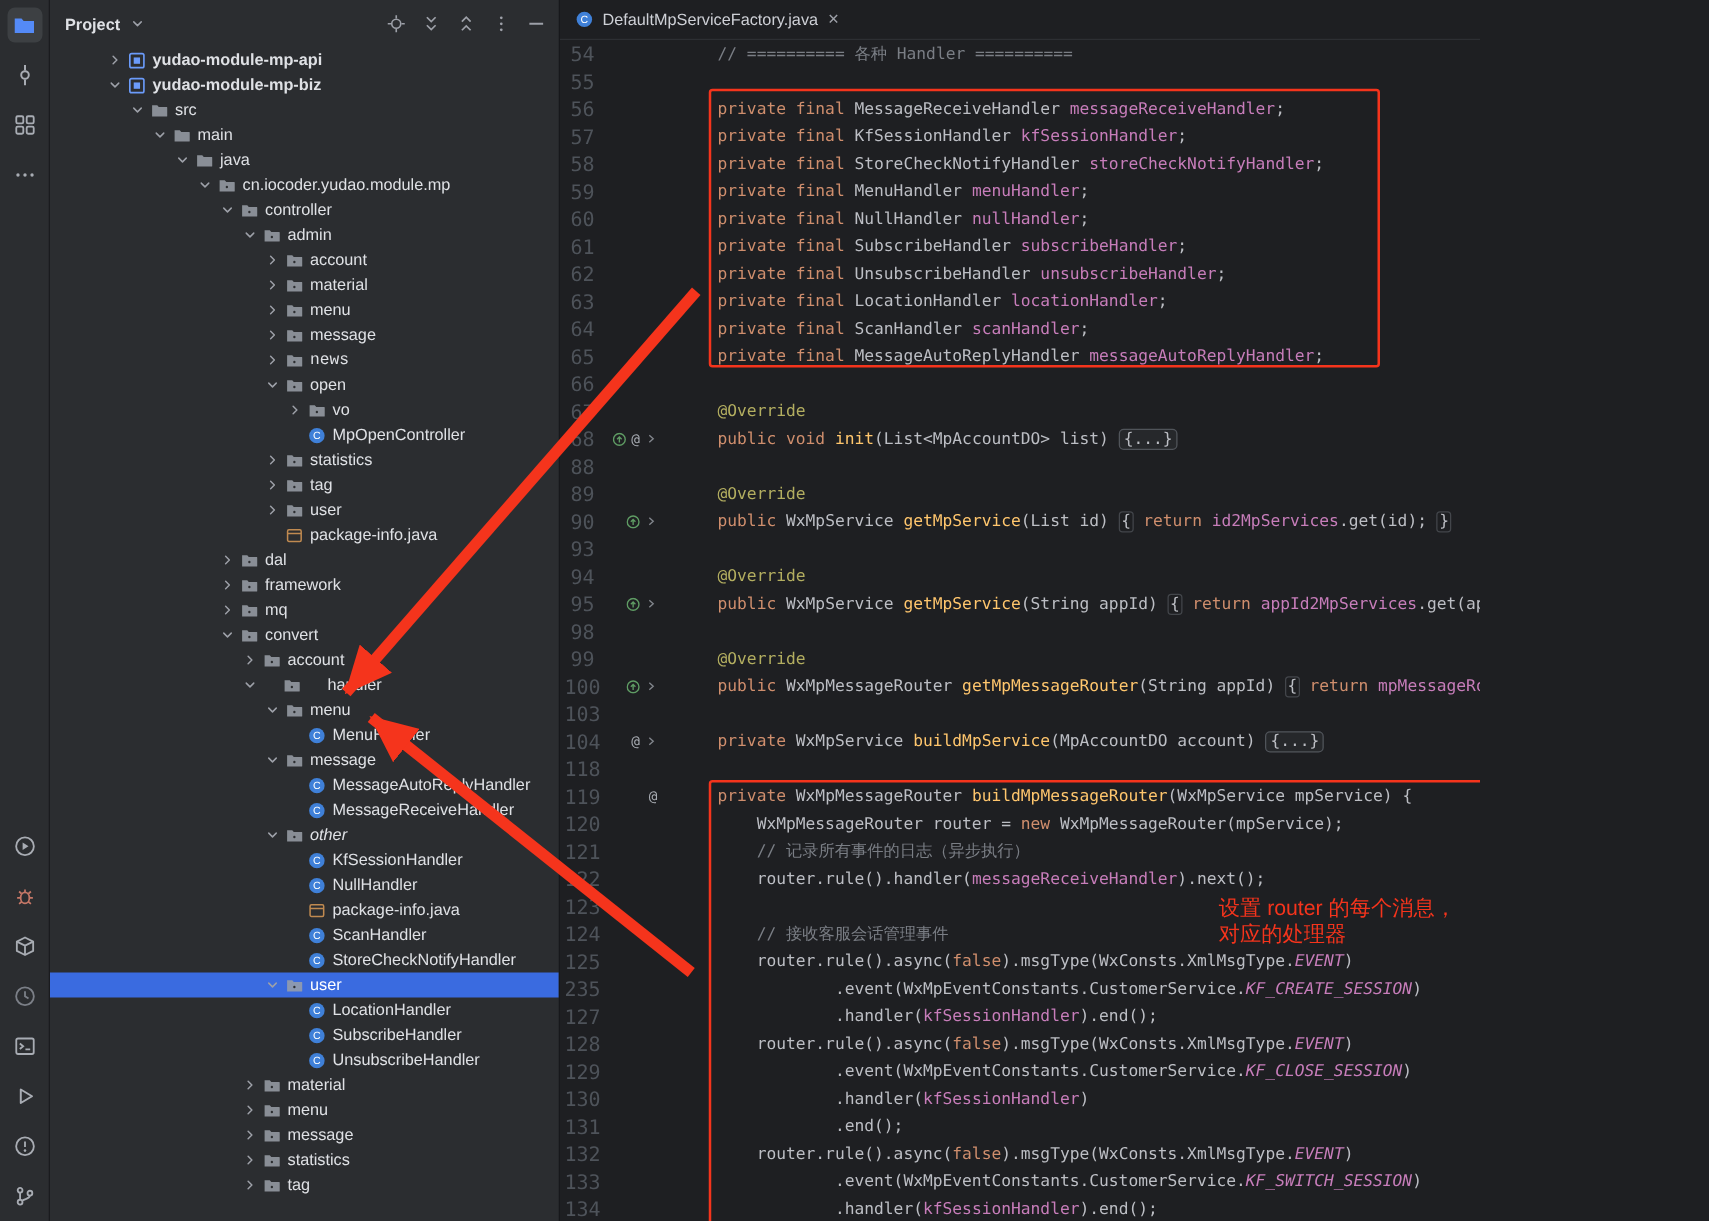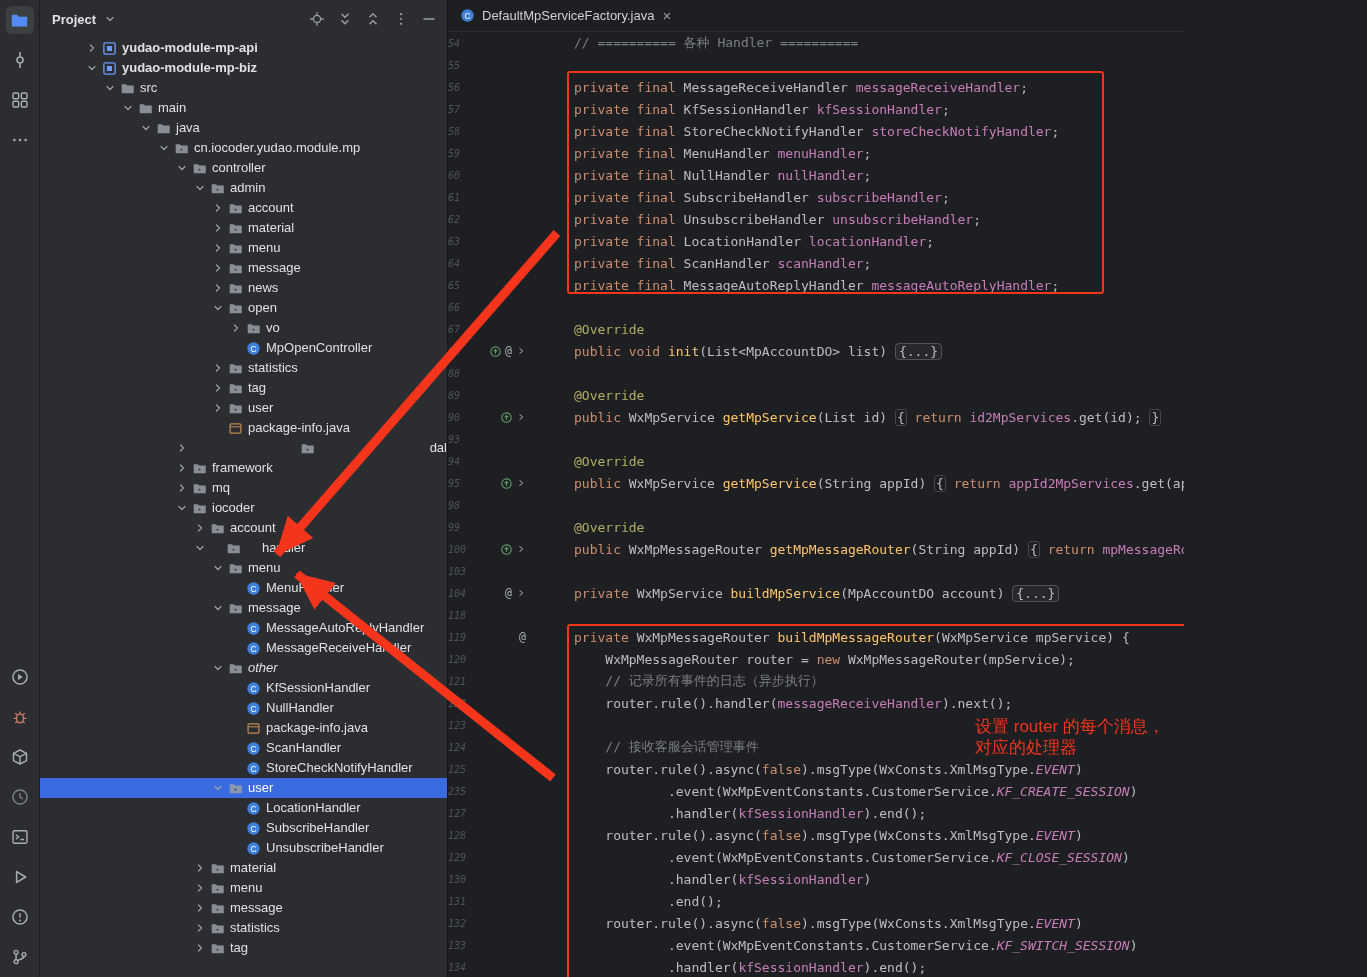--- a/index.html
+++ b/index.html
@@ -30,21 +30,21 @@
   .ticon{width:16px;height:16px;flex:none;display:flex;align-items:center;justify-content:center;margin-right:5px;}
   .tlabel{line-height:20px;}
 
   
   #editor{flex:1;min-width:0;display:flex;flex-direction:column;background:#1e1f22;}
   #tab-bar{height:32px;flex:none;display:flex;align-items:stretch;background:#1e1f22;border-bottom:1px solid #2d2f33;}
   .tab{display:flex;align-items:center;gap:7px;padding:0 12px;color:#ced0d6;font-size:13px;cursor:pointer;}
   .tab-close{color:#9da0a8;font-size:15px;line-height:1;padding:0 1px;cursor:pointer;}
   #code{flex:1;font-family:"DejaVu Sans Mono","Liberation Mono",monospace;font-size:13px;}
   .cline{height:22px;display:flex;align-items:center;}
-  .lnum{width:36px;flex:none;text-align:left;color:#4e535a;font-size:10px;font-family:"DejaVu Sans Mono","Liberation Mono",monospace;font-style:italic;}
+  .lnum{width:36px;flex:none;text-align:center;color:#4e535a;font-size:16px;font-family:"DejaVu Sans Mono","Liberation Mono",monospace;}
   .gict{width:50px;flex:none;display:flex;align-items:center;justify-content:flex-end;gap:4px;padding-right:8px;}
   .g-at{color:#a8acb3;font-size:11.5px;font-family:"DejaVu Sans Mono",monospace;}
   .ctext{flex:1;padding-left:40px;white-space:pre;color:#bcbec4;}
   .tk-k{color:#cf8e6d;}
   .tk-d{color:#bcbec4;}
   .tk-f{color:#c77dba;}
   .tk-m{color:#ffc66d;}
   .tk-a{color:#b3ae60;}
   .tk-cm{color:#7a7e85;}
   .tk-cn{color:#c77dba;font-style:italic;}
@@ -380,21 +380,21 @@
             </svg>
           </span>
           <span class="ticon">
             <svg width="15" height="15" viewBox="0 0 16 16">
               <path d="M1.8 3.4h4.4l1.3 1.5h6.7c.3 0 .5.2.5.5v7.2c0 .3-.2.5-.5.5H1.8z" fill="#9aa0a8" opacity="0.85"></path>
               <circle cx="8" cy="9.2" r="1" fill="#2b2d30"></circle>
             </svg>
           </span>
           <span class="tlabel">message</span>
         </div>
-        <div class="trow" style="padding-left: 170px;">
+        <div class="trow" style="padding-left: 170px; font-family: Liberation Mono, monospace;">
           <span class="chev">
             <svg width="12" height="12" viewBox="0 0 16 16">
               <path d="M6 4l4 4-4 4" fill="none" stroke="#9da0a8" stroke-width="1.6" stroke-linecap="round" stroke-linejoin="round"></path>
             </svg>
           </span>
           <span class="ticon">
             <svg width="15" height="15" viewBox="0 0 16 16">
               <path d="M1.8 3.4h4.4l1.3 1.5h6.7c.3 0 .5.2.5.5v7.2c0 .3-.2.5-.5.5H1.8z" fill="#9aa0a8" opacity="0.85"></path>
               <circle cx="8" cy="9.2" r="1" fill="#2b2d30"></circle>
             </svg>
@@ -484,21 +484,21 @@
         <div class="trow" style="padding-left: 170px;">
           <span class="chev"></span>
           <span class="ticon">
             <svg width="15" height="15" viewBox="0 0 16 16">
               <rect x="2.2" y="3" width="11.6" height="10" rx="1.2" fill="none" stroke="#c08a50" stroke-width="1.3"></rect>
               <path d="M2.2 6.2h11.6" stroke="#c08a50" stroke-width="1.1"></path>
             </svg>
           </span>
           <span class="tlabel">package-info.java</span>
         </div>
-        <div class="trow" style="padding-left: 134px; justify-content: space-between;">
+        <div class="trow" style="padding-left: 134px;">
           <span class="chev">
             <svg width="12" height="12" viewBox="0 0 16 16">
               <path d="M6 4l4 4-4 4" fill="none" stroke="#9da0a8" stroke-width="1.6" stroke-linecap="round" stroke-linejoin="round"></path>
             </svg>
           </span>
           <span class="ticon">
             <svg width="15" height="15" viewBox="0 0 16 16">
               <path d="M1.8 3.4h4.4l1.3 1.5h6.7c.3 0 .5.2.5.5v7.2c0 .3-.2.5-.5.5H1.8z" fill="#9aa0a8" opacity="0.85"></path>
               <circle cx="8" cy="9.2" r="1" fill="#2b2d30"></circle>
             </svg>
@@ -538,21 +538,21 @@
             <svg width="12" height="12" viewBox="0 0 16 16">
               <path d="M4 6l4 4 4-4" fill="none" stroke="#9da0a8" stroke-width="1.6" stroke-linecap="round" stroke-linejoin="round"></path>
             </svg>
           </span>
           <span class="ticon">
             <svg width="15" height="15" viewBox="0 0 16 16">
               <path d="M1.8 3.4h4.4l1.3 1.5h6.7c.3 0 .5.2.5.5v7.2c0 .3-.2.5-.5.5H1.8z" fill="#9aa0a8" opacity="0.85"></path>
               <circle cx="8" cy="9.2" r="1" fill="#2b2d30"></circle>
             </svg>
           </span>
-          <span class="tlabel">iocoder</span>
+          <span class="tlabel">convert</span>
         </div>
         <div class="trow" style="padding-left: 152px;">
           <span class="chev">
             <svg width="12" height="12" viewBox="0 0 16 16">
               <path d="M6 4l4 4-4 4" fill="none" stroke="#9da0a8" stroke-width="1.6" stroke-linecap="round" stroke-linejoin="round"></path>
             </svg>
           </span>
           <span class="ticon">
             <svg width="15" height="15" viewBox="0 0 16 16">
               <path d="M1.8 3.4h4.4l1.3 1.5h6.7c.3 0 .5.2.5.5v7.2c0 .3-.2.5-.5.5H1.8z" fill="#9aa0a8" opacity="0.85"></path>

